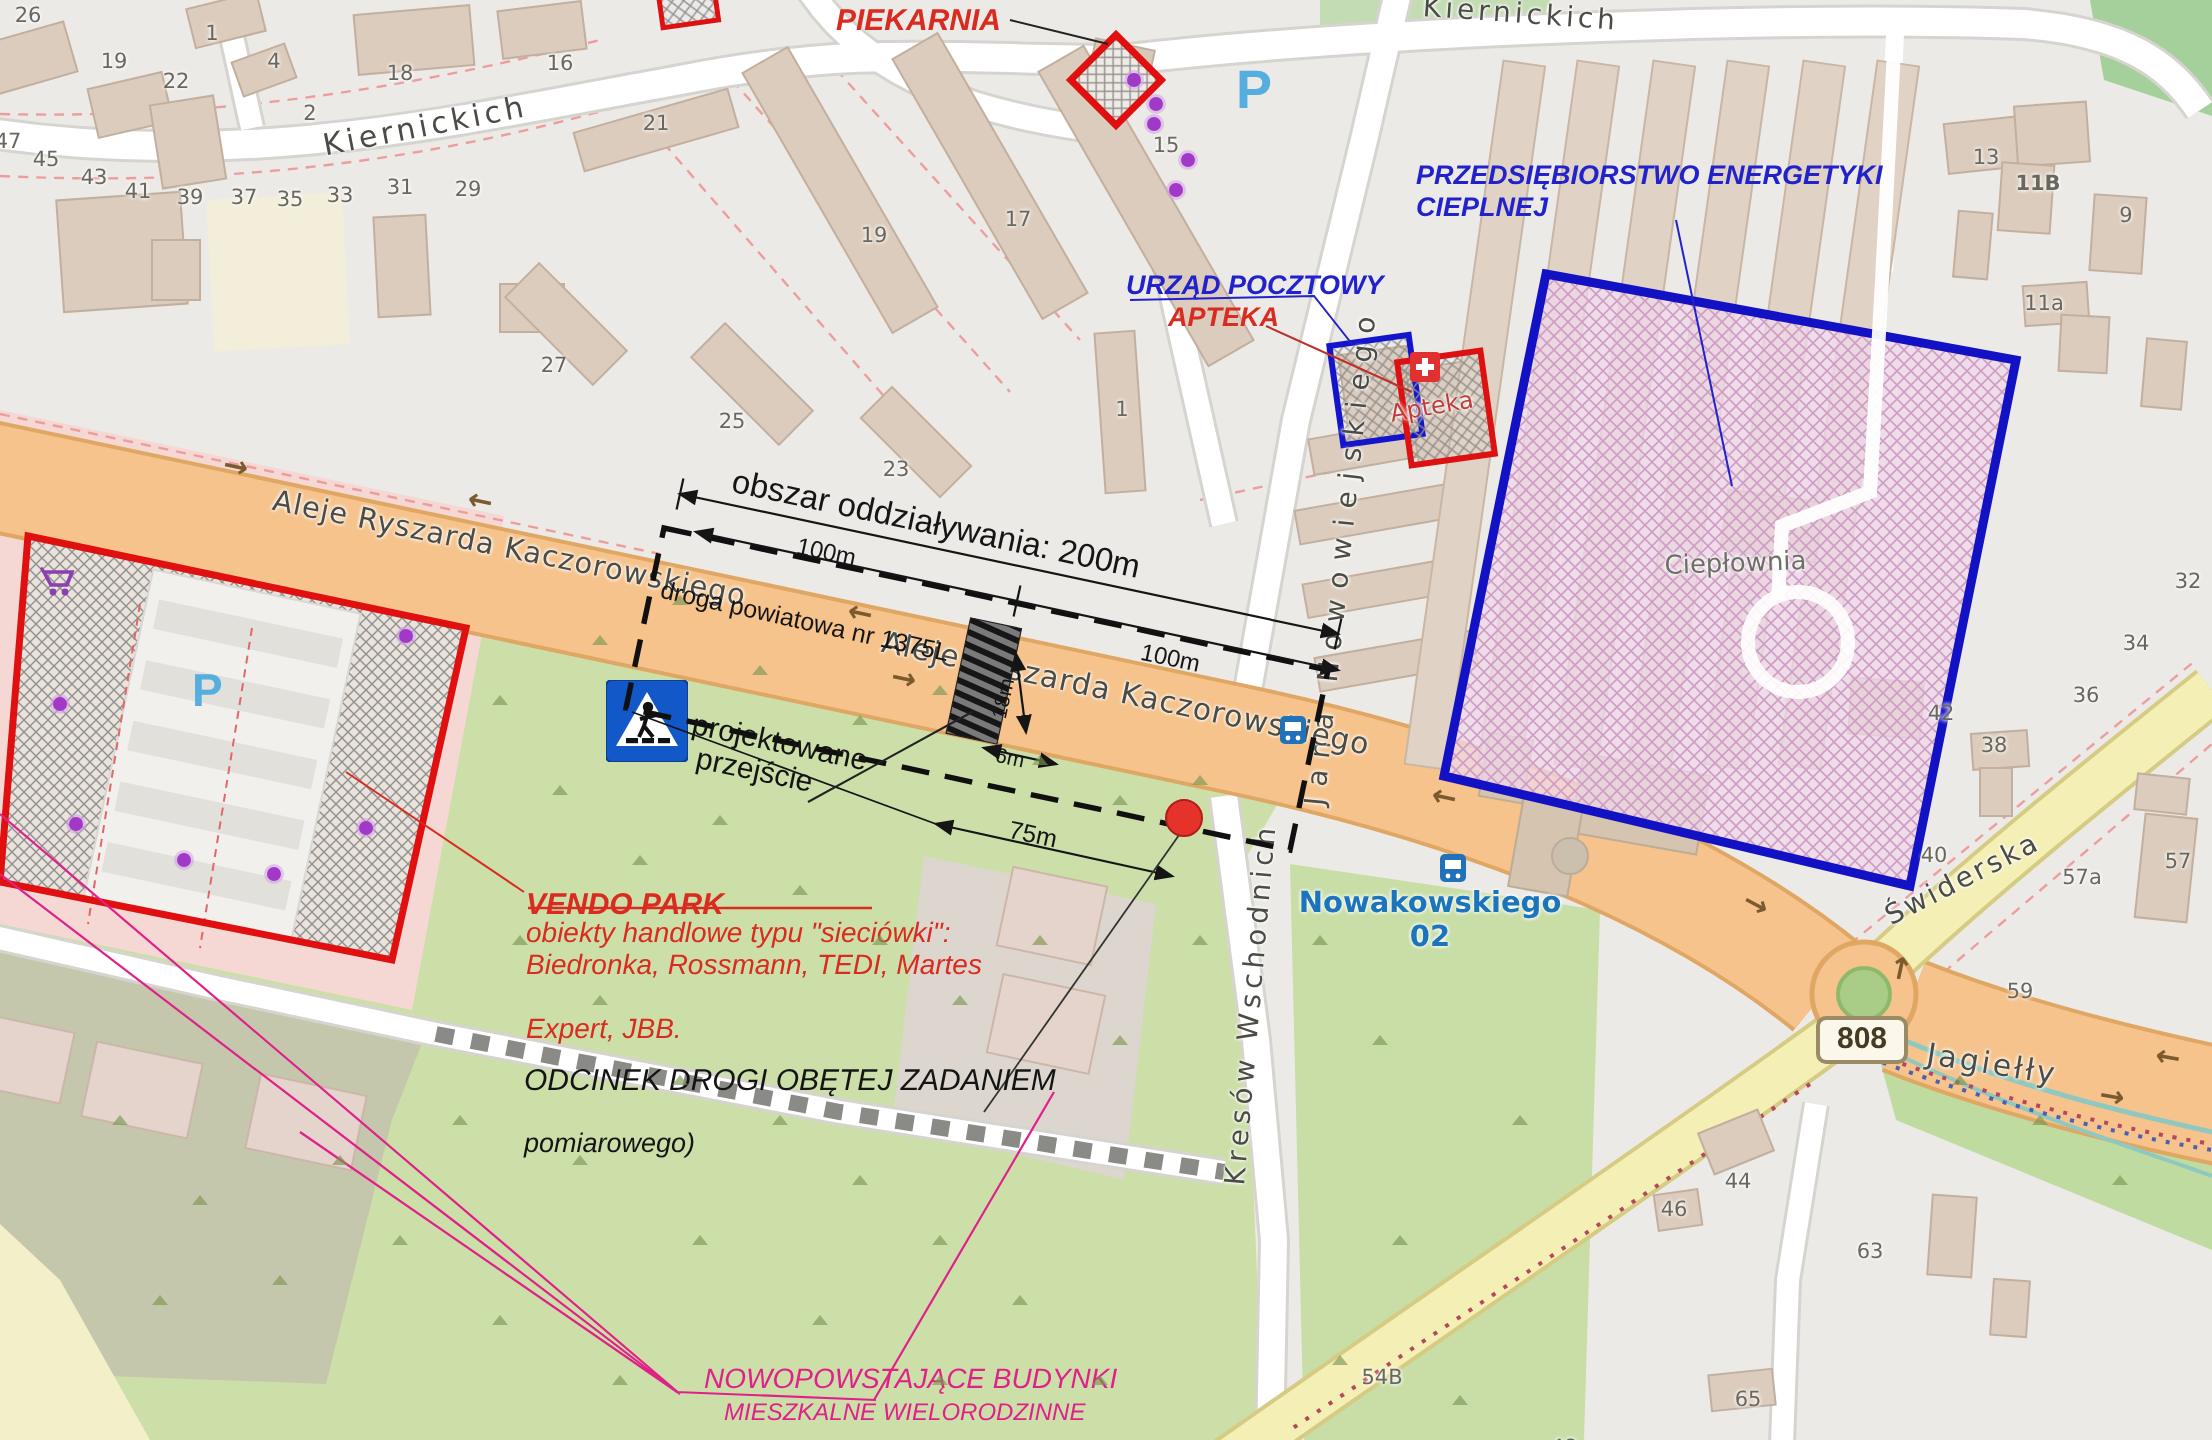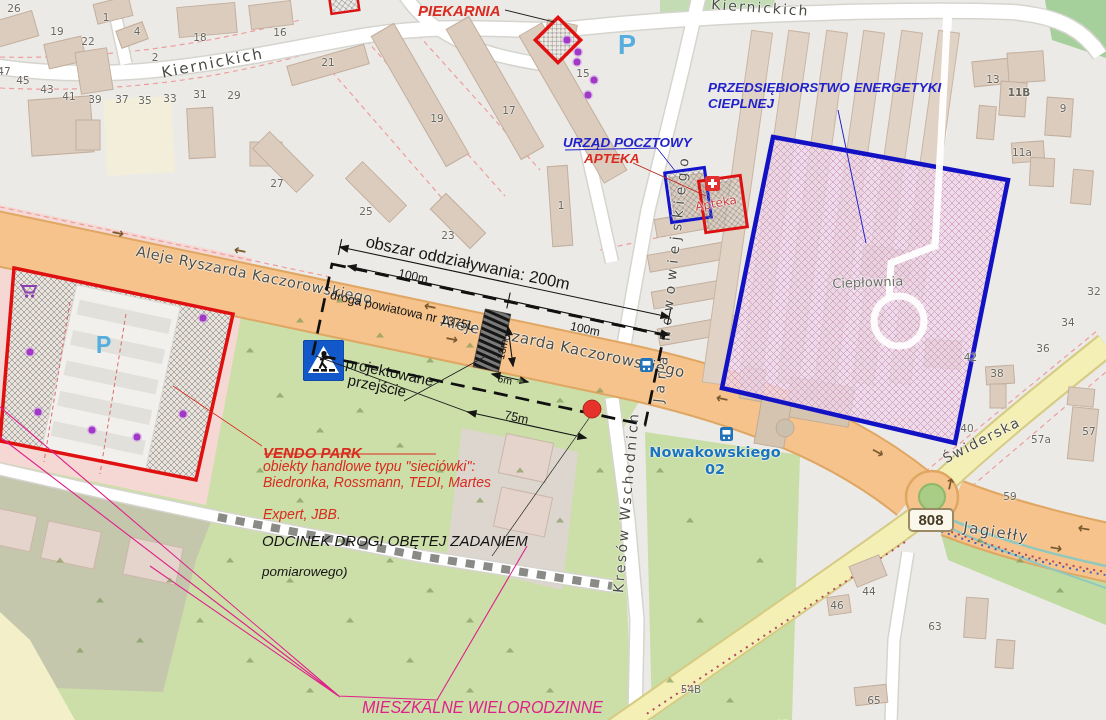--- a/index.html
+++ b/index.html
@@ -360,21 +360,22 @@
 <div class="ann blk" style="left:350px;top:371px;font-size:15px;font-style:normal;transform:rotate(12deg)">przejście</div>
 
 <div class="ann red" style="left:263px;top:444px;font-size:15px;font-weight:bold">VENDO PARK</div>
 <div class="ann red" style="left:263px;top:458px;font-size:14px">obiekty handlowe typu "sieciówki":</div>
 <div class="ann red" style="left:263px;top:474px;font-size:14px">Biedronka, Rossmann, TEDI, Martes</div>
 <div class="ann red" style="left:263px;top:506px;font-size:14px">Expert, JBB.</div>
 
 <div class="ann blk" style="left:262px;top:532px;font-size:15px">ODCINEK DROGI OBĘTEJ ZADANIEM</div>
 <div class="ann blk" style="left:262px;top:564px;font-size:13.5px">pomiarowego)</div>
 
-<div class="ann mag" style="left:362px;top:699px;font-size:16px">MIESZKALNE WIELORODZINNE</div>
+<div class="ann mag" style="left:352px;top:681px;font-size:14px">NOWOPOWSTAJĄCE BUDYNKI</div>
+<div class="ann mag" style="left:362px;top:699px;font-size:12px">MIESZKALNE WIELORODZINNE</div>
 
 <div id="hn-layer">
       <span class="hn" style="left: 14px; top: 8px;">26</span>
       <span class="hn" style="left: 57px; top: 31px;">19</span>
       <span class="hn" style="left: 88px; top: 41px;">22</span>
       <span class="hn" style="left: 106px; top: 17px;">1</span>
       <span class="hn" style="left: 137px; top: 31px;">4</span>
       <span class="hn" style="left: 155px; top: 57px;">2</span>
       <span class="hn" style="left: 200px; top: 37px;">18</span>
       <span class="hn" style="left: 280px; top: 32px;">16</span>

